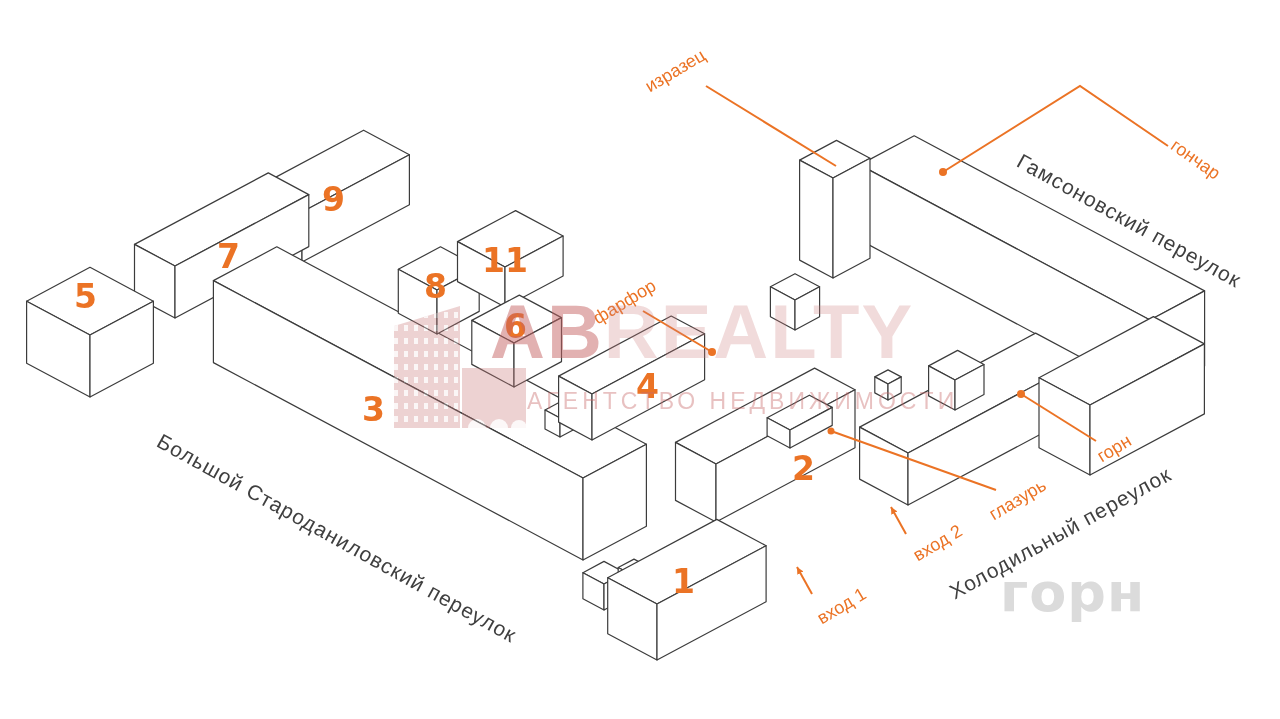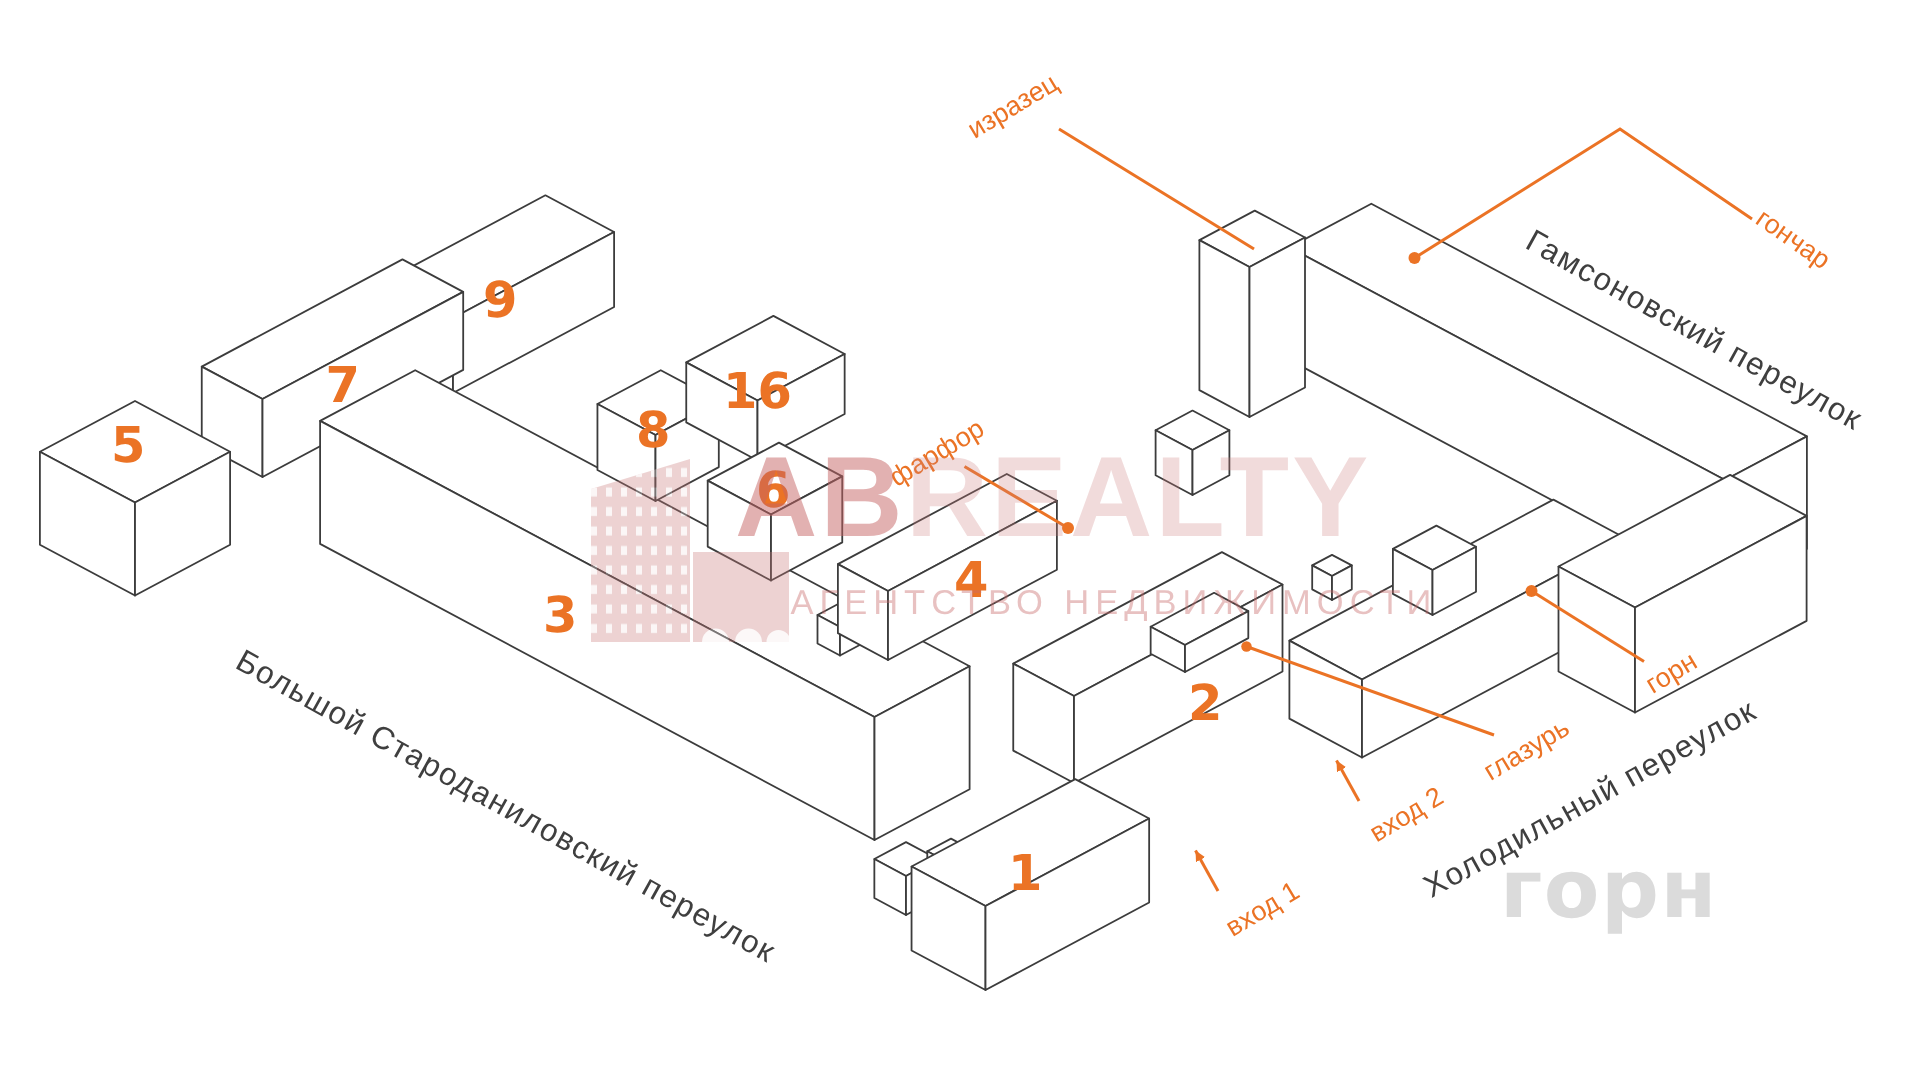--- a/index.html
+++ b/index.html
@@ -122,21 +122,21 @@
 
   <div class="num" style="left:672px;top:565px">1</div>
   <div class="num" style="left:792px;top:452px">2</div>
   <div class="num" style="left:362px;top:393px">3</div>
   <div class="num" style="left:636px;top:370px">4</div>
   <div class="num" style="left:74px;top:280px">5</div>
   <div class="num" style="left:504px;top:310px">6</div>
   <div class="num" style="left:217px;top:240px">7</div>
   <div class="num" style="left:424px;top:270px">8</div>
   <div class="num" style="left:322px;top:183px">9</div>
-  <div class="num" style="left:482px;top:244px">16</div>
+  <div class="num" style="left:482px;top:244px">11</div>
 
   <div class="street" style="left:164px;top:430px;transform:rotate(29deg)">Большой Староданиловский переулок</div>
   <div class="street" style="left:1024px;top:150px;transform:rotate(29deg)">Гамсоновский переулок</div>
   <div class="street" style="left:946px;top:584px;transform:rotate(-29deg)">Холодильный переулок</div>
 
   <div class="poi" style="left:642px;top:80px;transform:rotate(-31deg)">изразец</div>
   <div class="poi" style="left:1178px;top:136px;transform:rotate(35deg)">гончар</div>
   <div class="poi" style="left:590px;top:312px;transform:rotate(-31deg)">фарфор</div>
   <div class="poi" style="left:986px;top:508px;transform:rotate(-31deg)">глазурь</div>
   <div class="poi" style="left:1094px;top:450px;transform:rotate(-31deg)">горн</div>

